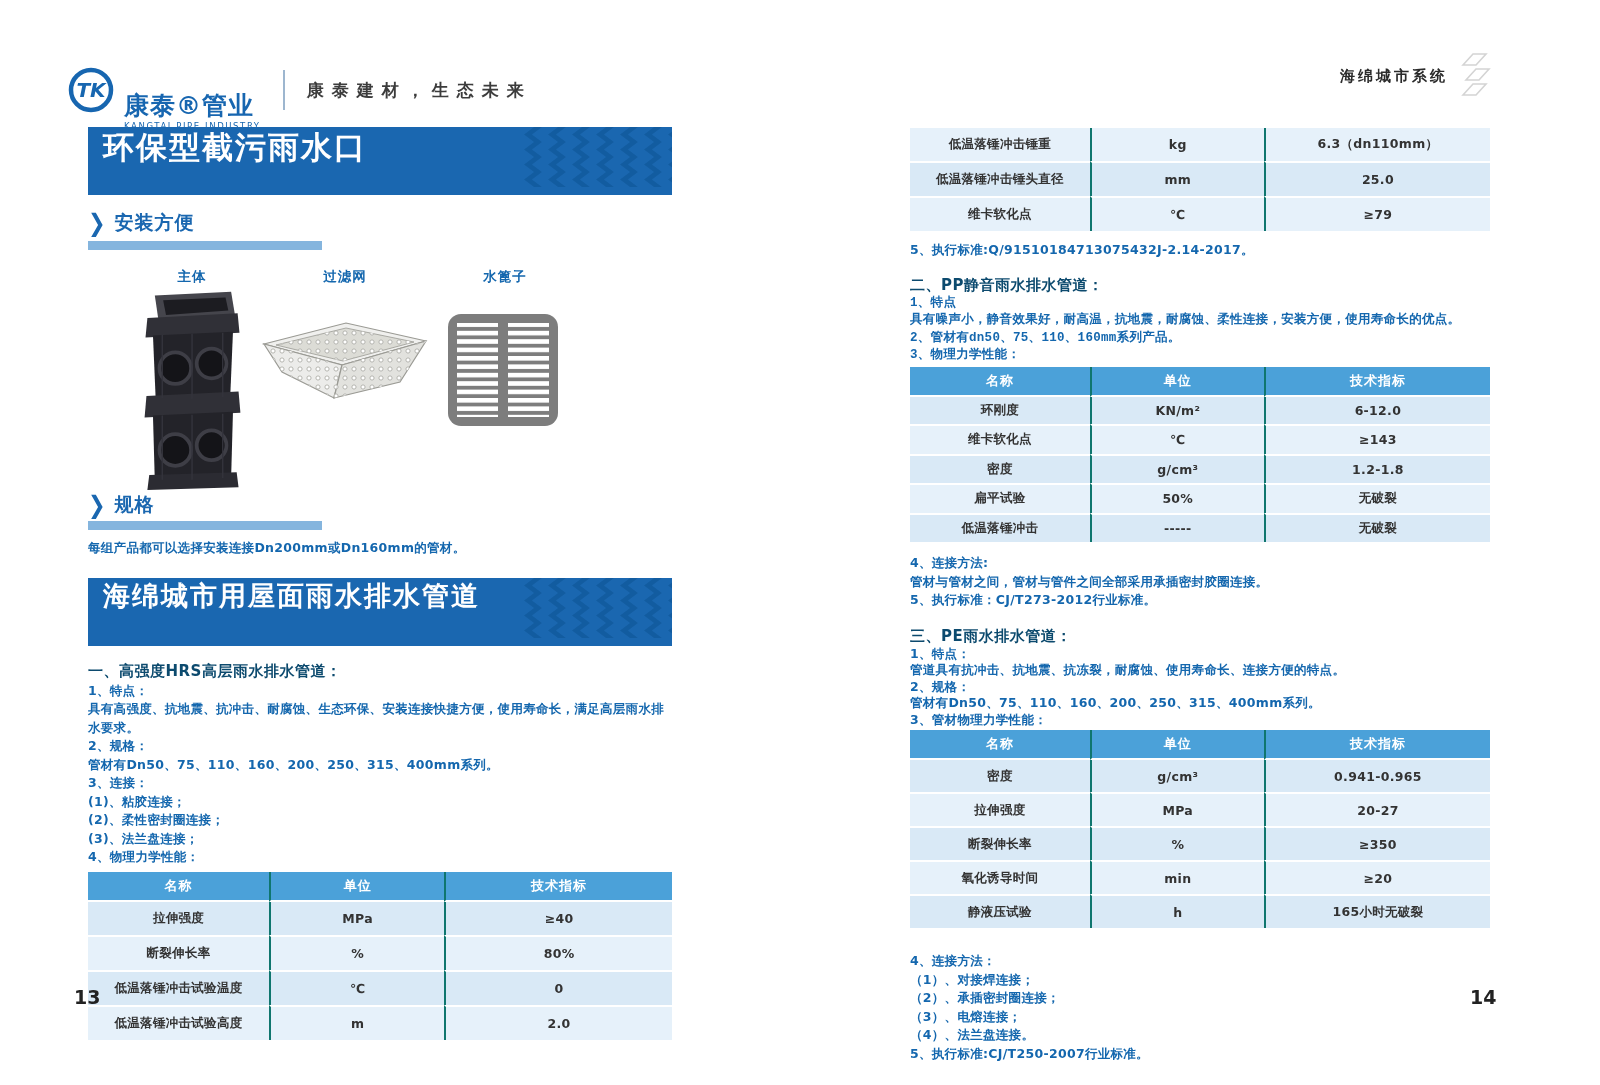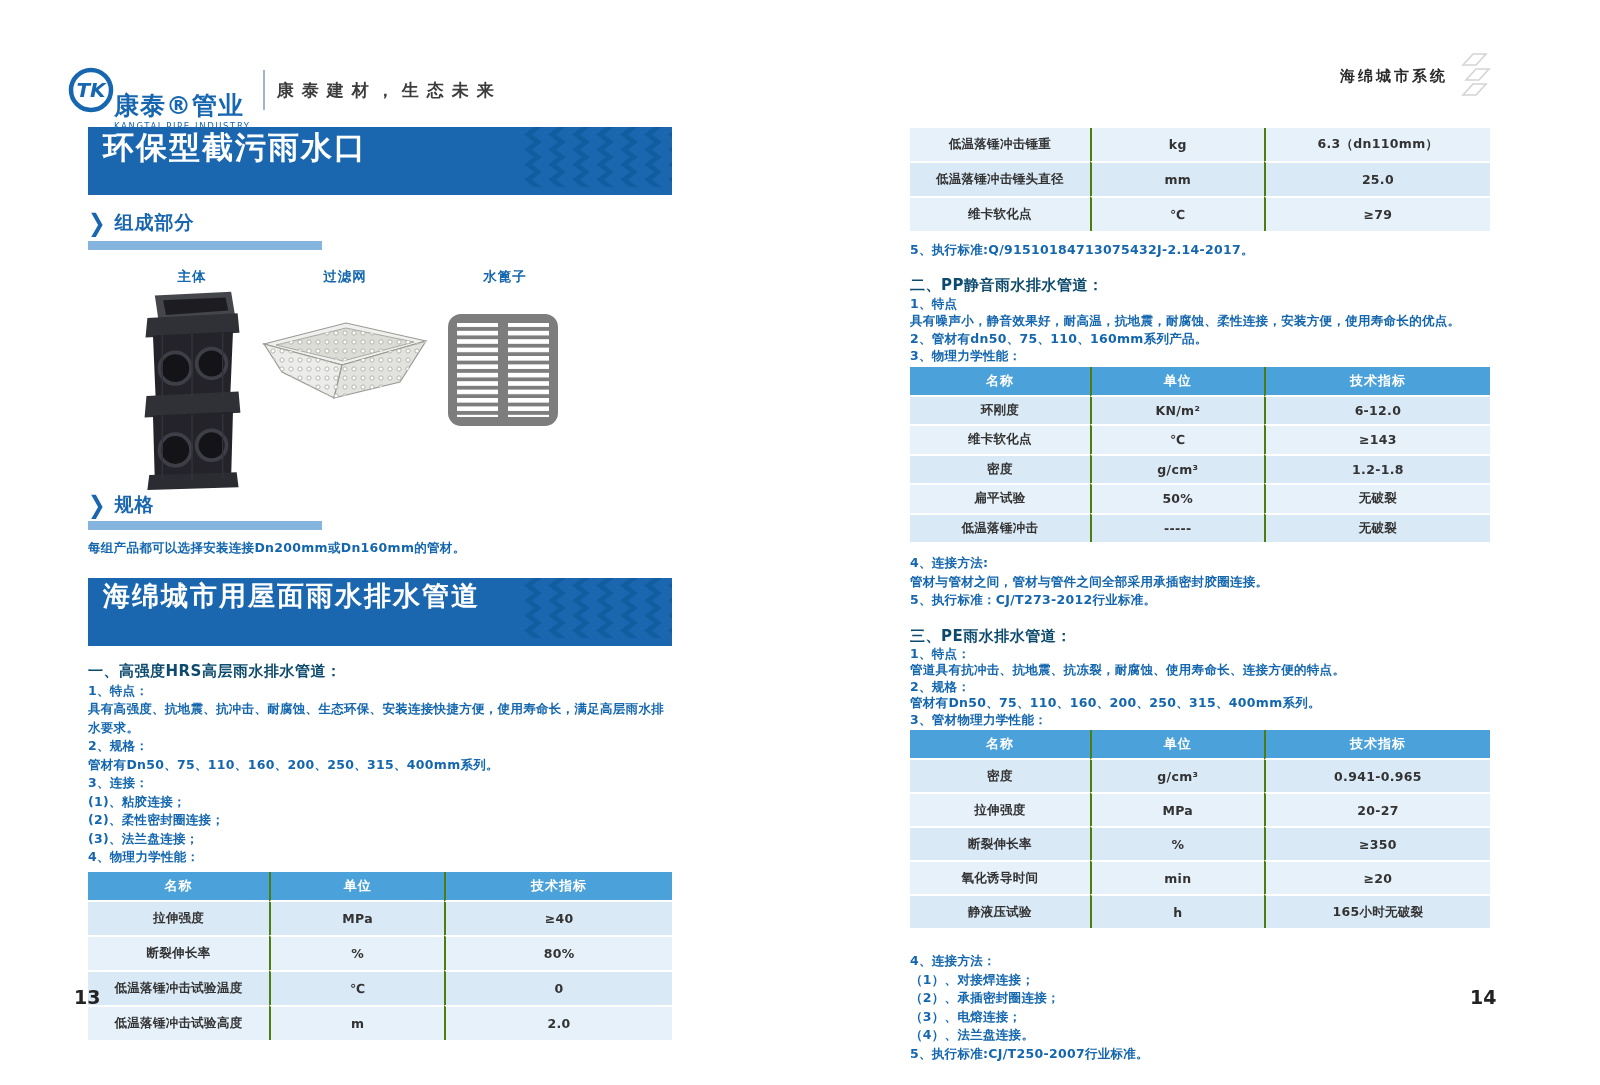--- a/index.html
+++ b/index.html
@@ -4,21 +4,21 @@
 <style>
   html,body{margin:0;padding:0;}
   body{
     width:1600px;height:1085px;background:#ffffff;position:relative;overflow:hidden;
     font-family:"DejaVu Sans","Liberation Sans",sans-serif;
     -webkit-font-smoothing:antialiased;
   }
   .abs{position:absolute;}
 
   
-  .hdr-logo{left:68px;top:50px;display:flex;align-items:center;}
+  .hdr-logo{left:68px;top:50px;display:flex;align-items:center;gap:10px;}
   .logo-ring{width:46px;height:46px;}
   .brand-stack{display:flex;flex-direction:column;line-height:1;}
   .brand-name{color:#1766b0;font-size:25px;font-weight:bold;letter-spacing:1px;margin-top:43px;}
   .brand-sub{color:#1766b0;font-size:8.5px;font-weight:normal;letter-spacing:1.6px;margin-top:4px;}
   .hdr-divider{width:2px;height:40px;background:#9db6cf;margin:0 12px;}
   .slogan{color:#3c3c3c;font-size:17px;font-weight:bold;letter-spacing:8px;}
   .hdr-right{left:1340px;top:52px;display:flex;align-items:center;gap:10px;}
   .hdr-right-label{color:#2b2b2b;font-size:15px;font-weight:bold;letter-spacing:3px;}
 
   
@@ -47,34 +47,34 @@
   .img-body{position:absolute;left:42px;top:22px;}
   .img-basket{position:absolute;left:172px;top:52px;}
   .img-grate{position:absolute;left:360px;top:46px;}
 
   
   .tline{font-size:12.5px;line-height:18.5px;font-weight:bold;color:#1467ae;letter-spacing:0.3px;}
   .spec-text{margin-top:9px;}
   .theading{font-size:15px;line-height:22px;font-weight:bold;color:#0c4a6e;letter-spacing:0.5px;}
   .hrs-heading{margin-top:14px;}
   .lines-block{margin-top:0;}
-  .pp-lines .tline{line-height:17.5px;}
+  .pp-lines .tline{line-height:17.5px;font-family:Liberation Mono, monospace;}
   .pe-lines .tline{line-height:16.5px;}
   .std-line{margin-top:10px;}
   .pp-heading{margin-top:16px;line-height:19px;}
   .pe-heading{margin-top:16px;line-height:20px;}
   .after-block{margin-top:12px;}
   .pe-after{margin-top:24px;}
 
   
   table.spec{width:100%;border-collapse:separate;border-spacing:0;table-layout:fixed;}
   table.spec col.c1{width:31%;} table.spec col.c2{width:30%;} table.spec col.c3{width:39%;}
   table.spec th{background:#4ba1d9;color:#fff;font-size:13px;font-weight:bold;height:26px;text-align:center;letter-spacing:1px;}
   table.spec td{font-size:12.5px;color:#333;font-weight:bold;text-align:center;letter-spacing:0.3px;}
-  table.spec th+th, table.spec td+td{border-left:2px solid #4d7c0f;}
+  table.spec th+th, table.spec td+td{border-left:2px solid #0f766e;}
   table.spec tbody tr+tr td{border-top:2px solid #fff;}
   table.spec thead th{border-bottom:2px solid #fff;}
   table.spec tbody tr:nth-child(odd) td{background:#d9e9f6;}
   table.spec tbody tr:nth-child(even) td{background:#e6f1fa;}
   table.cont tbody tr:nth-child(odd) td{background:#e6f1fa;}
   table.cont tbody tr:nth-child(even) td{background:#d9e9f6;}
   .rows31 tbody td{height:31px;}
   .rows25 tbody td{height:25.5px;}
   .rows32 tbody td{height:30px;}
   .tbl-hrs{margin-top:5px;}
@@ -120,21 +120,21 @@
         <pattern id="chevA" width="24" height="15" patternUnits="userSpaceOnUse">
           <path d="M12 0 L2 7.5 L12 15 H20 L10 7.5 L20 0 Z" fill="#115a9e" opacity="0.85"></path>
         </pattern>
       </defs>
       <rect width="150" height="60" fill="url(#chevA)"></rect>
     </svg>
   </div>
 
   <div class="sec-head">
     <span class="chev-glyph">❯</span>
-    <span class="sec-title">组成部分</span>
+    <span class="sec-title">安装方便</span>
   </div>
   <div class="sec-bar"></div>
 
   <div class="images-row">
     <span class="comp-label" style="left:104px;">主体</span>
     <span class="comp-label" style="left:257px;">过滤网</span>
     <span class="comp-label" style="left:417px;">水篦子</span>
 
     <svg class="img-body" width="125" height="200" viewBox="0 0 125 215">
       <path d="M22 6 L104 2 L108 26 L26 33 Z" fill="#45454c"></path>

